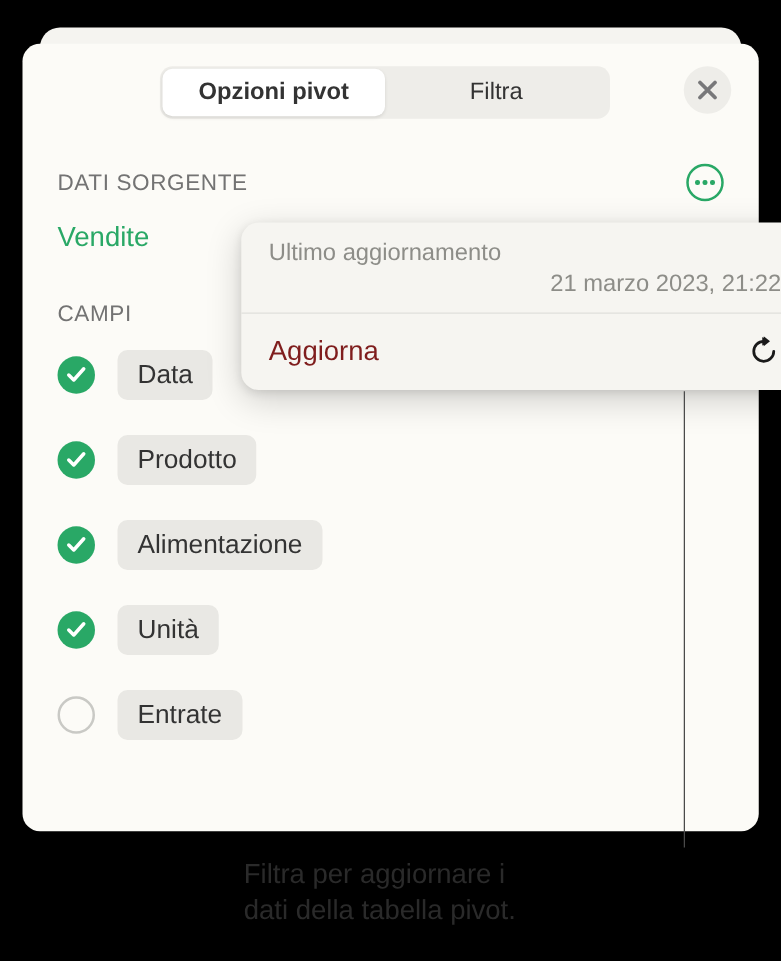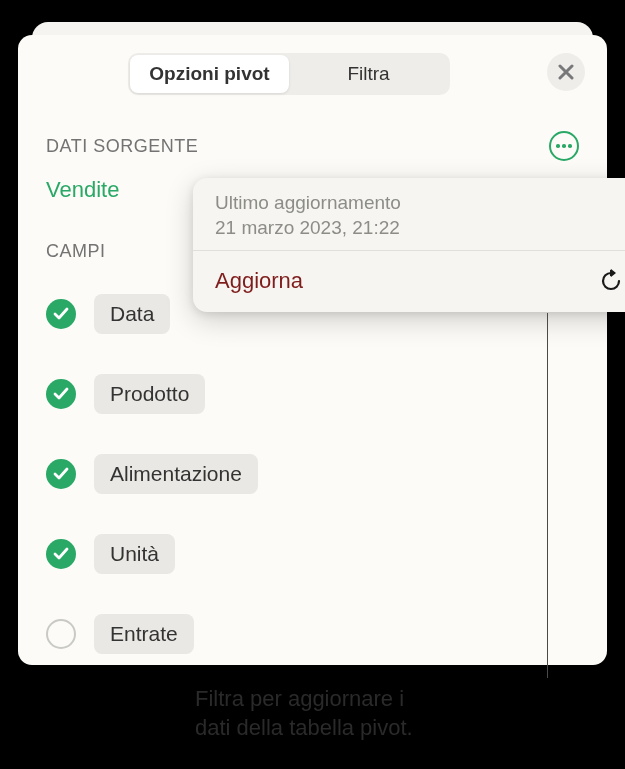--- a/index.html
+++ b/index.html
@@ -38,21 +38,21 @@
       display: flex;
       align-items: center;
       padding: 18px 22px 18px 22px;
       position: relative;
     }
     .segmented {
       display: flex;
       background: #eeede9;
       border-radius: 10px;
       padding: 2px;
-      width: 322px;
+      width: 360px;
       margin-left: 88px;
     }
     .segmented .seg {
       flex: 1;
       text-align: center;
       padding: 8px 0;
       font-size: 19px;
       font-weight: 500;
       color: #333;
       border-radius: 8px;
@@ -119,22 +119,22 @@
     }
     .source-name {
       font-size: 22px;
       color: #29a866;
       font-weight: 400;
       margin-bottom: 38px;
     }
     .field-list {
       display: flex;
       flex-direction: column;
-      gap: 40px;
-      margin-top: 32px;
+      gap: 28px;
+      margin-top: 18px;
     }
     .field-row {
       display: flex;
       align-items: center;
       gap: 18px;
     }
     .checkmark {
       width: 30px;
       height: 30px;
       border-radius: 50%;
@@ -179,20 +179,21 @@
     }
     .popover-header .line1 {
       font-size: 19px;
       color: #8d8d88;
       line-height: 1.3;
     }
     .popover-header .line2 {
       font-size: 19px;
       color: #8d8d88;
       line-height: 1.3;
+      text-align: right;
     }
     .popover-action {
       display: flex;
       align-items: center;
       justify-content: space-between;
       padding: 17px 24px 18px 22px;
       cursor: pointer;
     }
     .popover-action .label {
       font-size: 22px;

